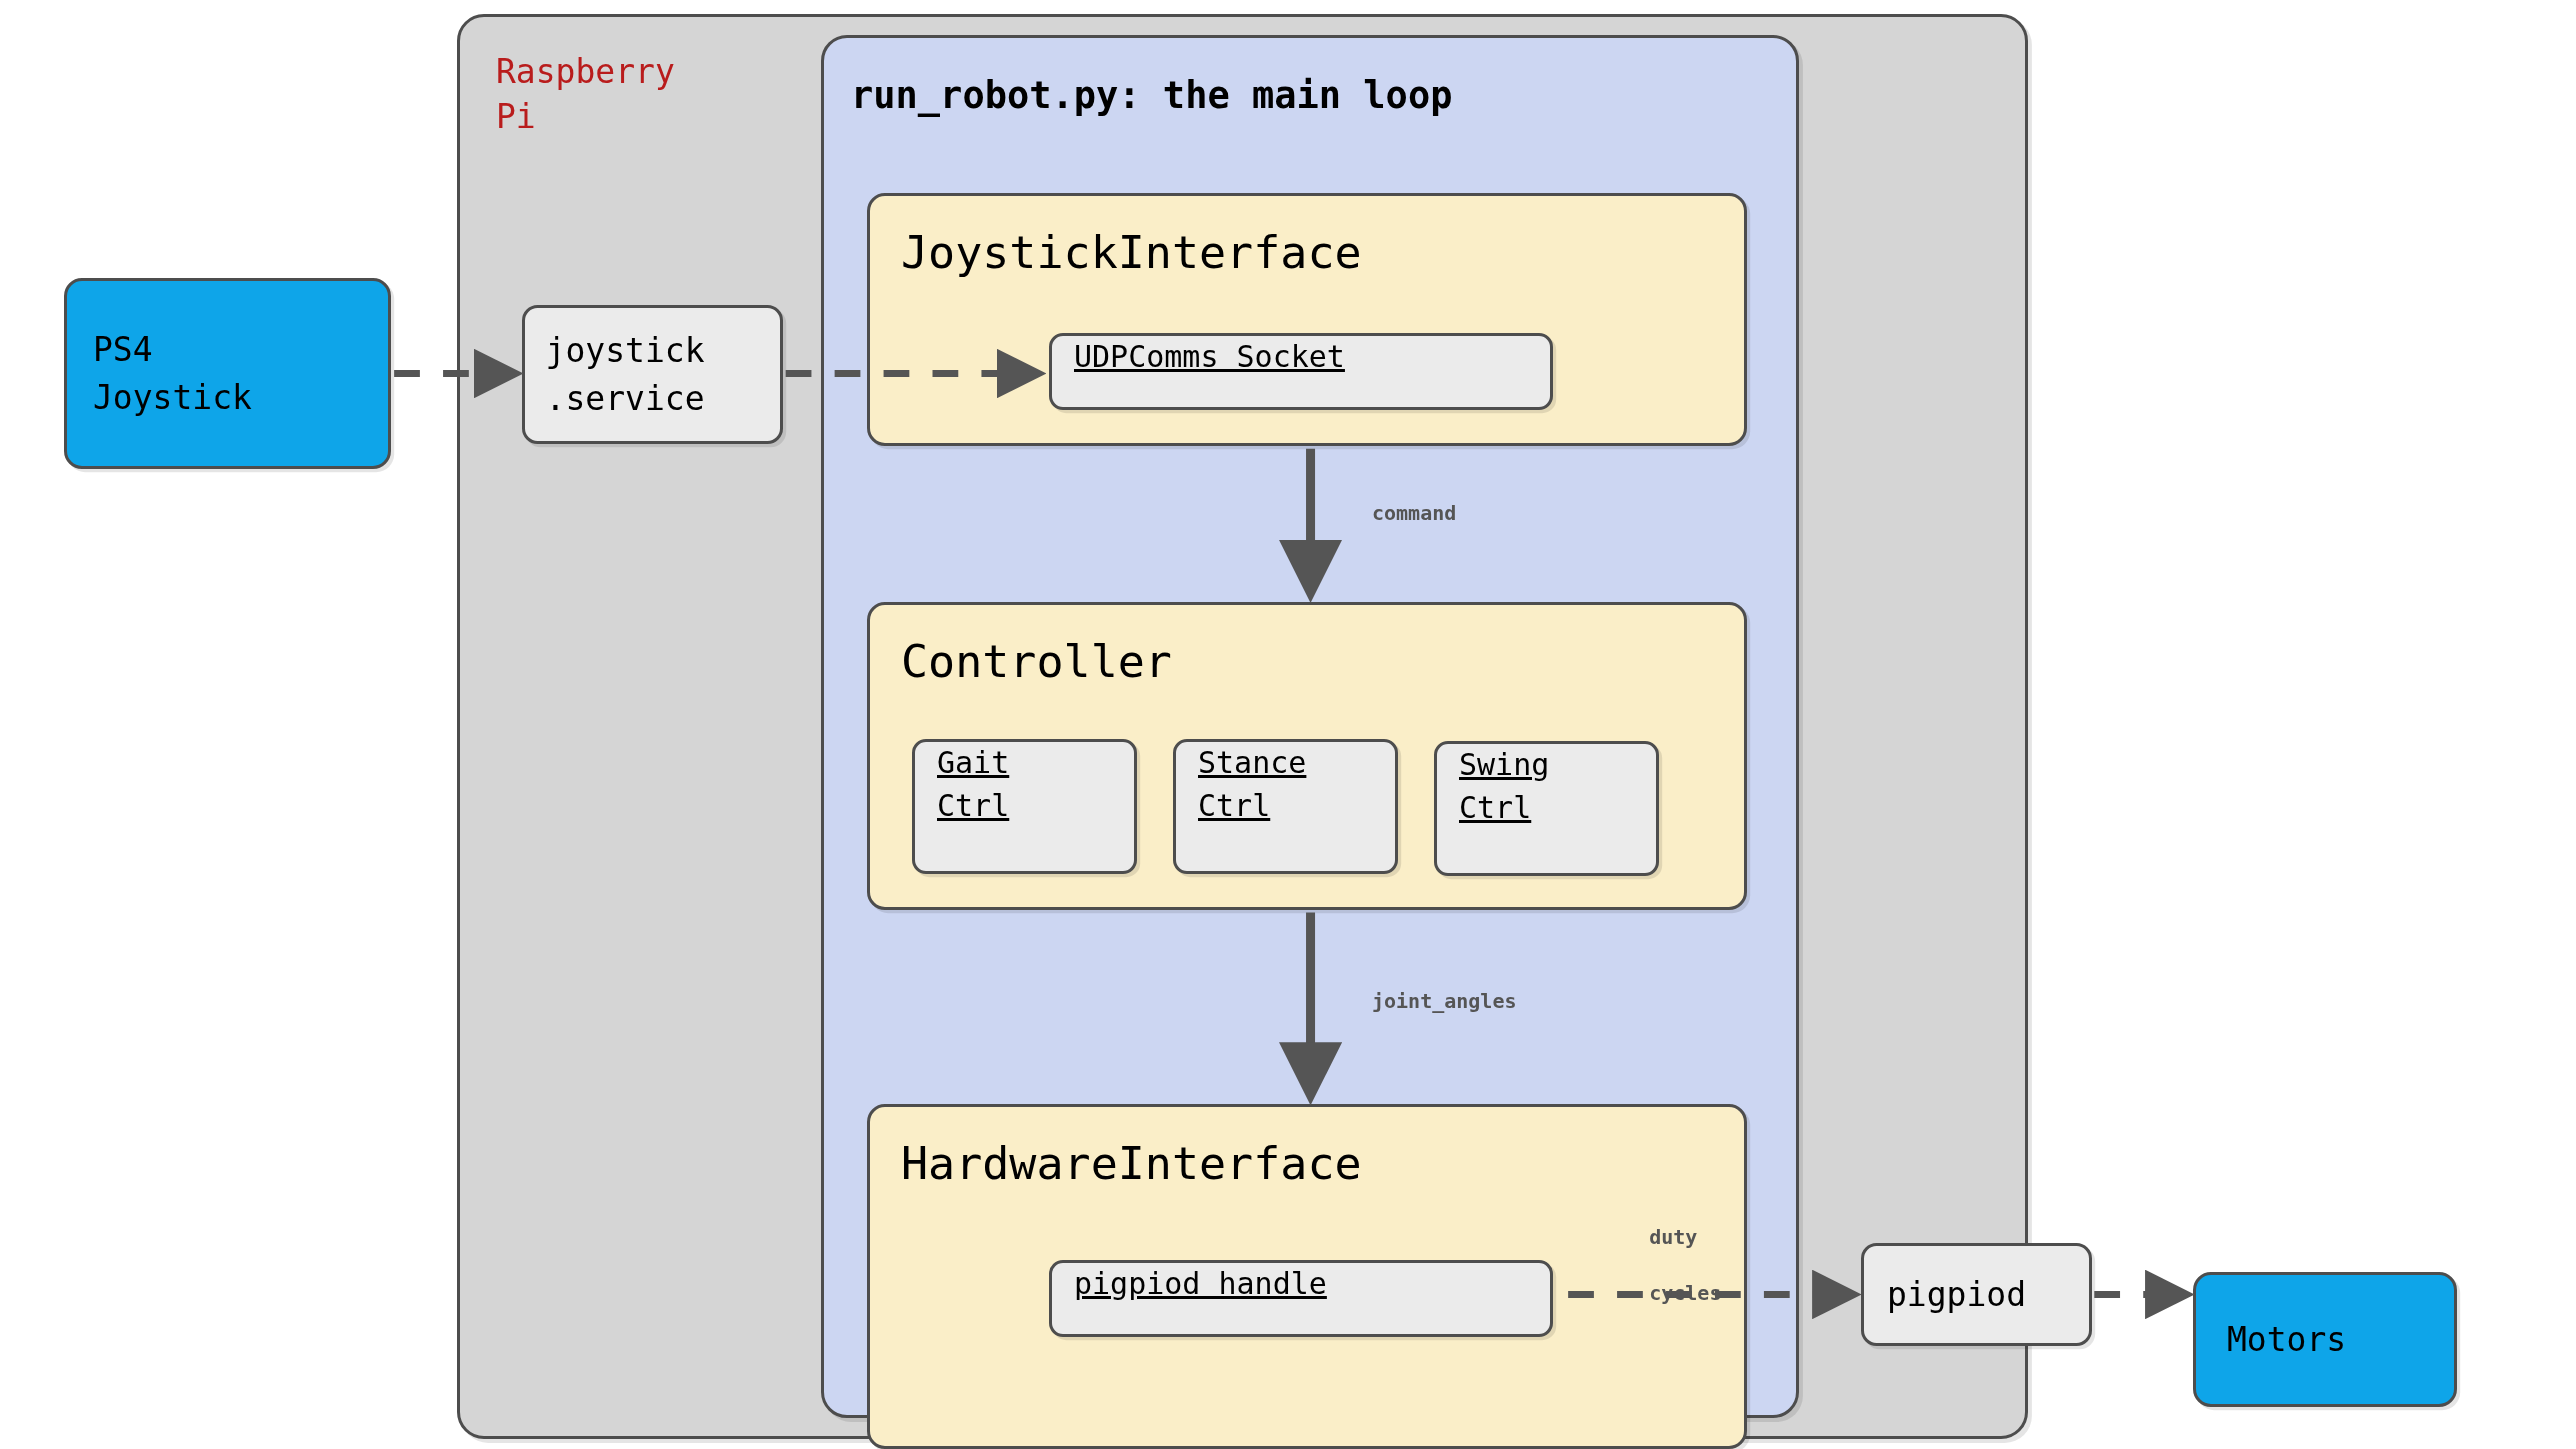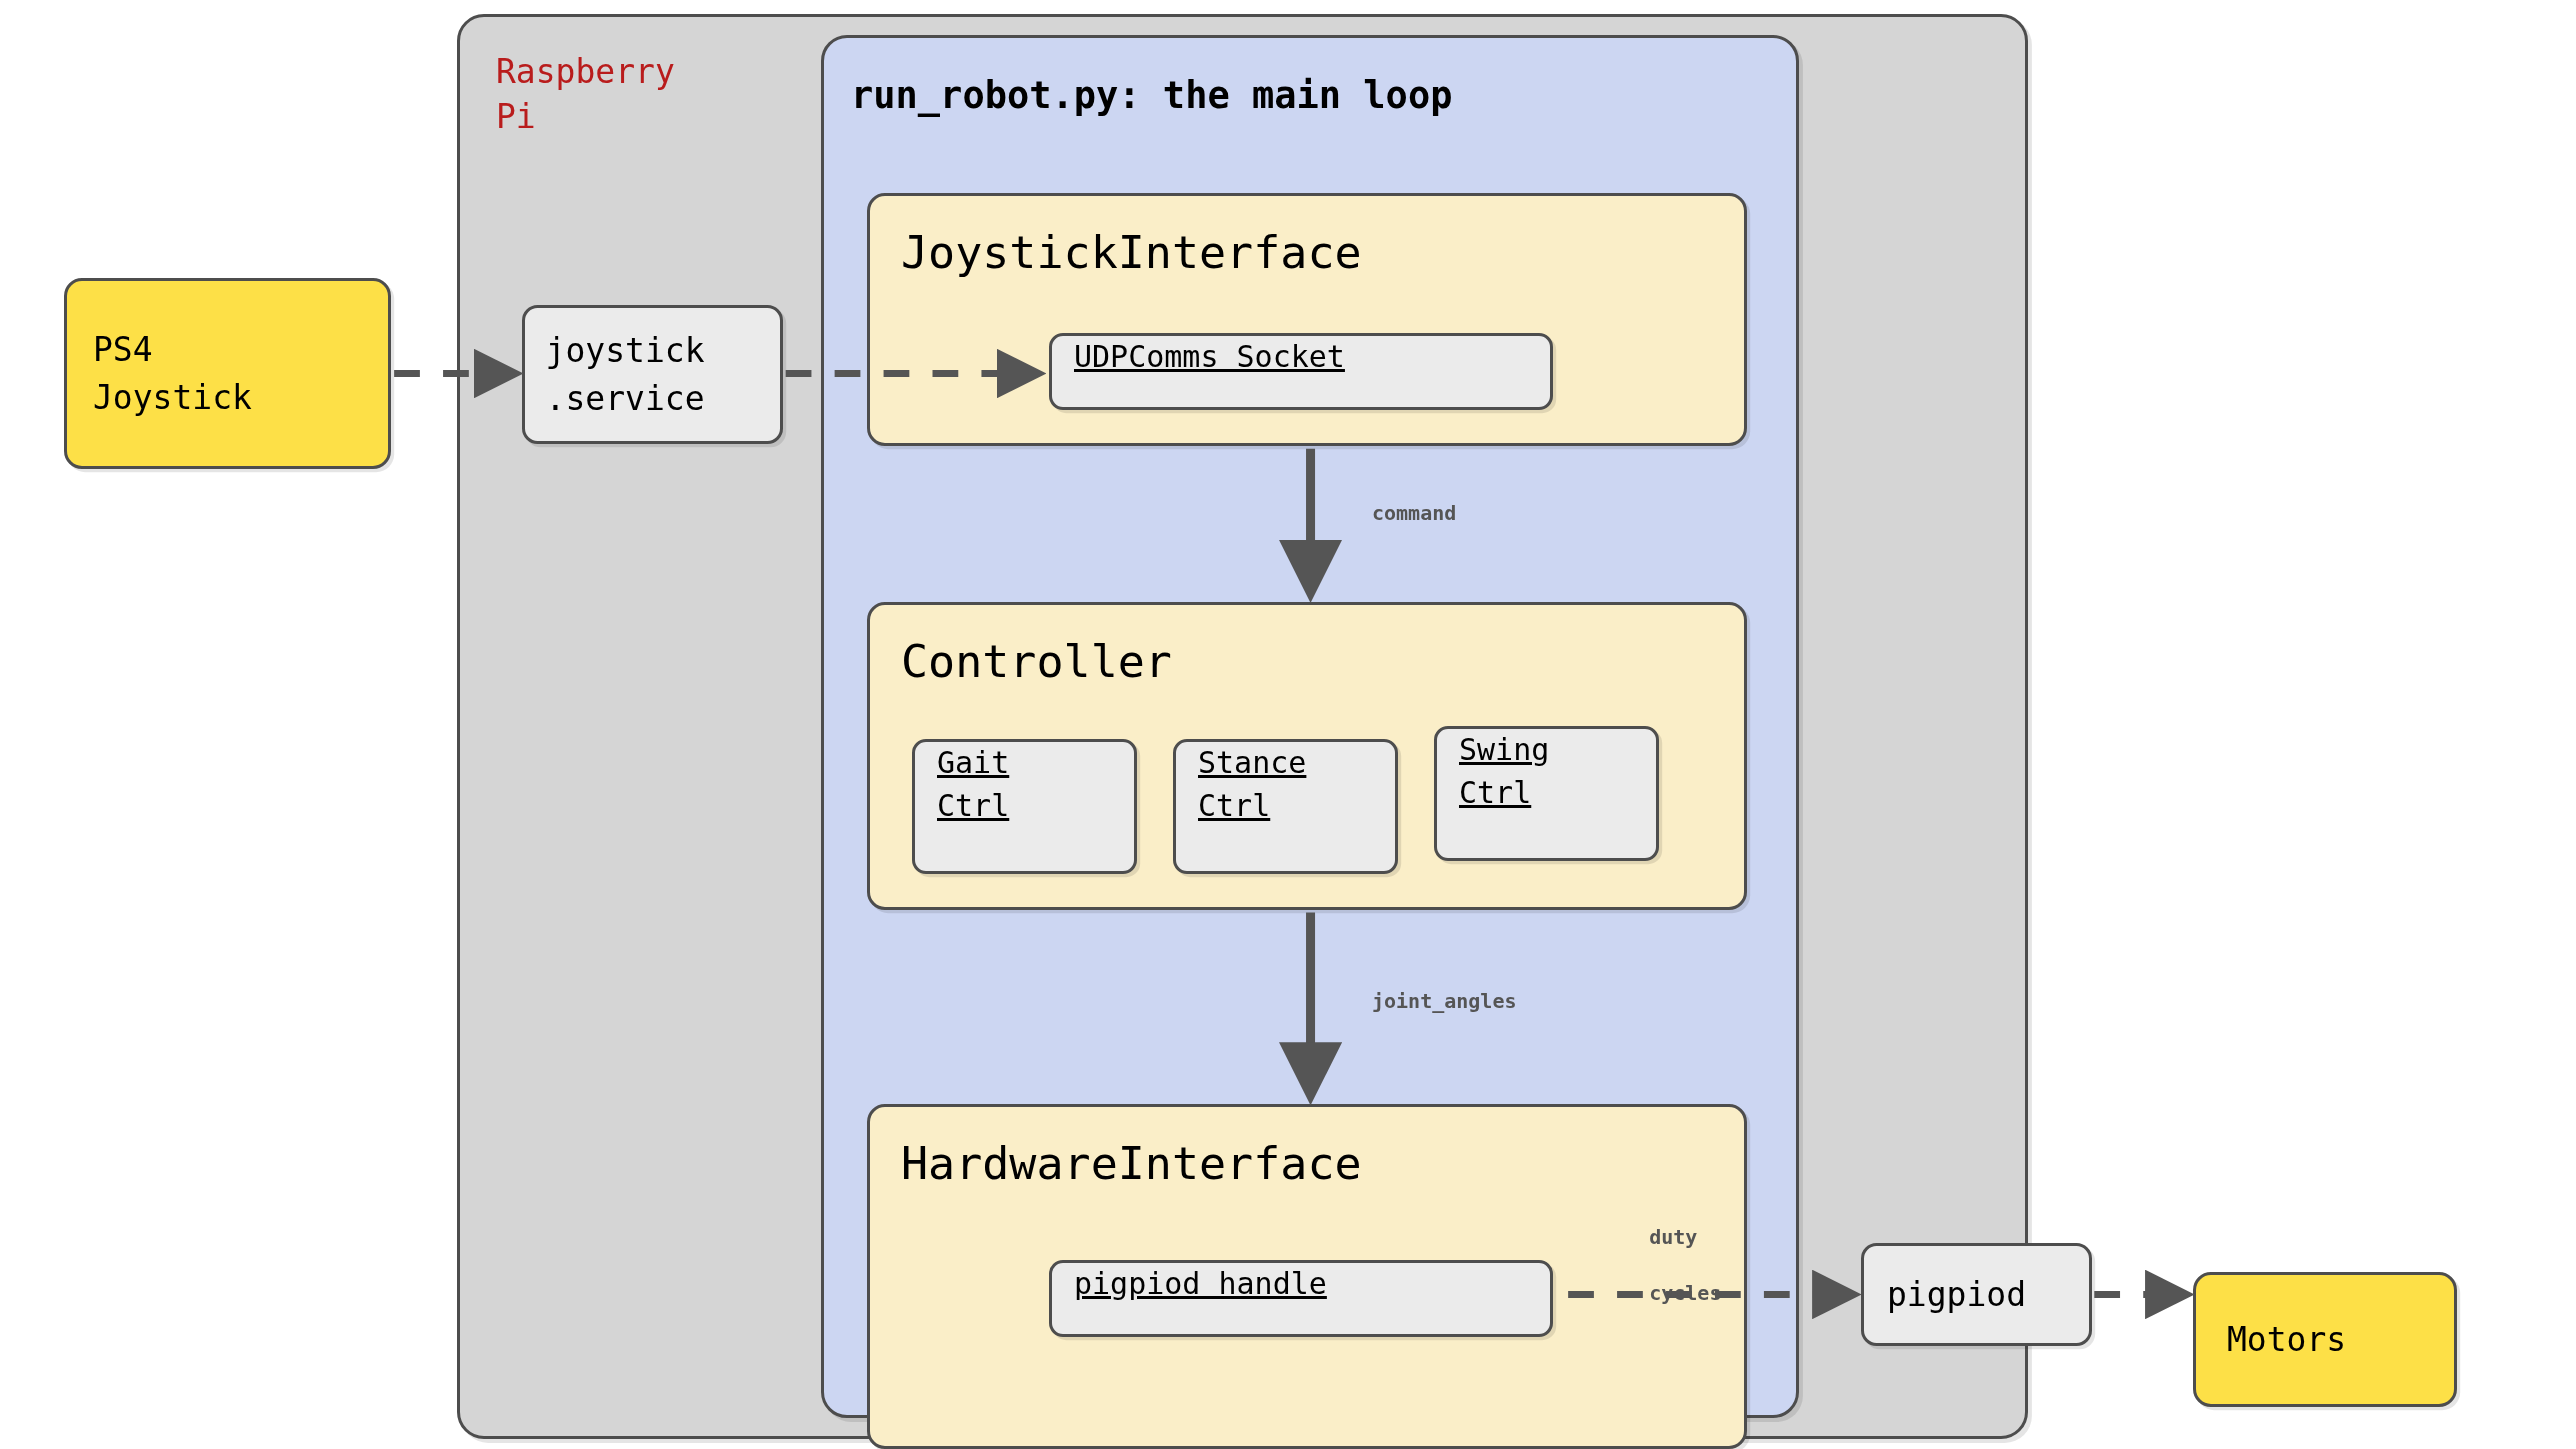--- a/index.html
+++ b/index.html
@@ -103,21 +103,21 @@
   }
   .subbox .line {
     white-space: pre;
     font-size: 30px;
     color: #000;
     line-height: 1.42;
   }
 
   
   .extnode {
-    background: #fde047;
+    background: #0ea5e9;
   }
   .extnode .line,
   .lightnode .line {
     font-size: 33px;
   }
   .lightnode {
     background: #ebebeb;
   }
 
   
@@ -168,21 +168,21 @@
   <div class="node yellow" style="left:867px; top:602px; width:880px; height:308px;">
     <div class="title">Controller</div>
     <div class="subbox" style="left:42px; top:134px; width:225px; height:135px;">
       <div class="line">Gait</div>
       <div class="line">Ctrl</div>
     </div>
     <div class="subbox" style="left:303px; top:134px; width:225px; height:135px;">
       <div class="line">Stance</div>
       <div class="line">Ctrl</div>
     </div>
-    <div class="subbox" style="left:564px; top:121px; width:225px; height:135px;">
+    <div class="subbox" style="left:564px; top:136px; width:225px; height:135px;">
       <div class="line">Swing</div>
       <div class="line">Ctrl</div>
     </div>
   </div>
 
   <div class="node yellow" style="left:867px; top:1104px; width:880px; height:345px;">
     <div class="title">HardwareInterface</div>
     <div class="subbox" style="left:179px; top:153px; width:504px; height:77px;">
       <div class="line">pigpiod handle</div>
     </div>

